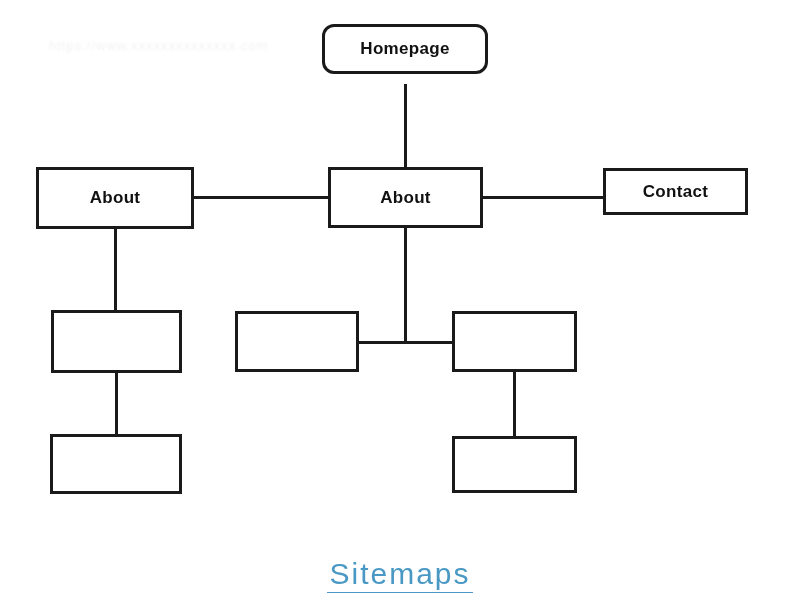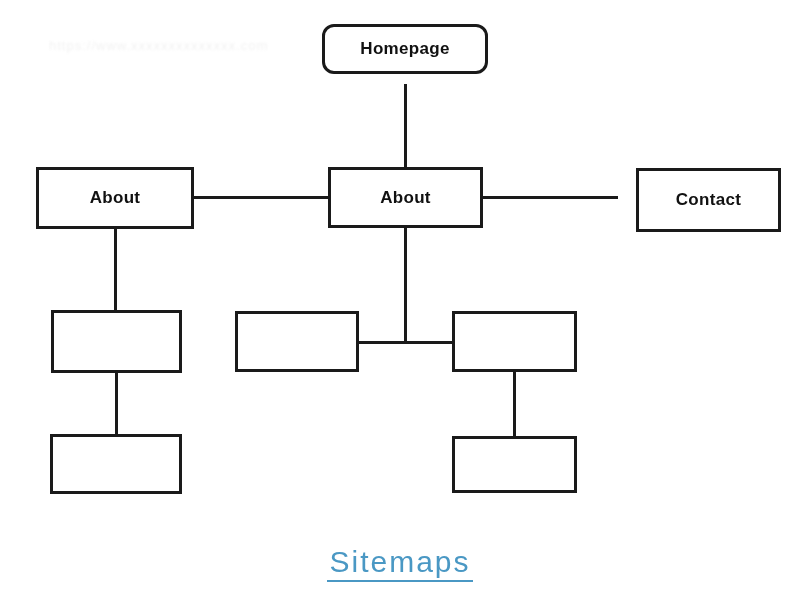--- a/index.html
+++ b/index.html
@@ -42,21 +42,21 @@
     letter-spacing: 0.3px;
   }
   .connector {
     position: absolute;
     background: #1a1a1a;
   }
   
   .n-homepage { left: 322px; top: 24px;  width: 166px; height: 50px; border-radius: 12px; }
   .n-about    { left: 36px;  top: 167px; width: 158px; height: 62px; }
   .n-shop     { left: 328px; top: 167px; width: 155px; height: 61px; }
-  .n-contact  { left: 636px; top: 168px; width: 145px; height: 64px; }
+  .n-contact  { left: 603px; top: 168px; width: 145px; height: 47px; }
   
   .n-about-c1 { left: 51px;  top: 310px; width: 131px; height: 63px; }
   .n-about-c2 { left: 50px;  top: 434px; width: 132px; height: 60px; }
   .n-shop-cl  { left: 235px; top: 311px; width: 124px; height: 61px; }
   .n-shop-cr  { left: 452px; top: 311px; width: 125px; height: 61px; }
   .n-shop-g   { left: 452px; top: 436px; width: 125px; height: 57px; }
   
   .c-home-shop   { left: 404px; top: 84px;  width: 3px;   height: 84px; }
   .c-about-shop  { left: 193px; top: 196px; width: 136px; height: 3px; }
   .c-shop-contact{ left: 482px; top: 196px; width: 136px; height: 3px; }
@@ -75,20 +75,21 @@
   }
   .caption {
     display: inline-block;
     font-size: 30px;
     letter-spacing: 2px;
     color: #4a98c4;
     text-decoration: none;
     border-bottom: 2px solid #4a98c4;
     padding: 0 2px 3px 2px;
     line-height: 1;
+    margin-top: 12px;
   }
 </style>
 </head>
 <body>
 
 <div class="canvas">
 
   <div class="watermark">https://www.xxxxxxxxxxxxxx.com</div>
 
   <div class="connector c-home-shop"></div>

